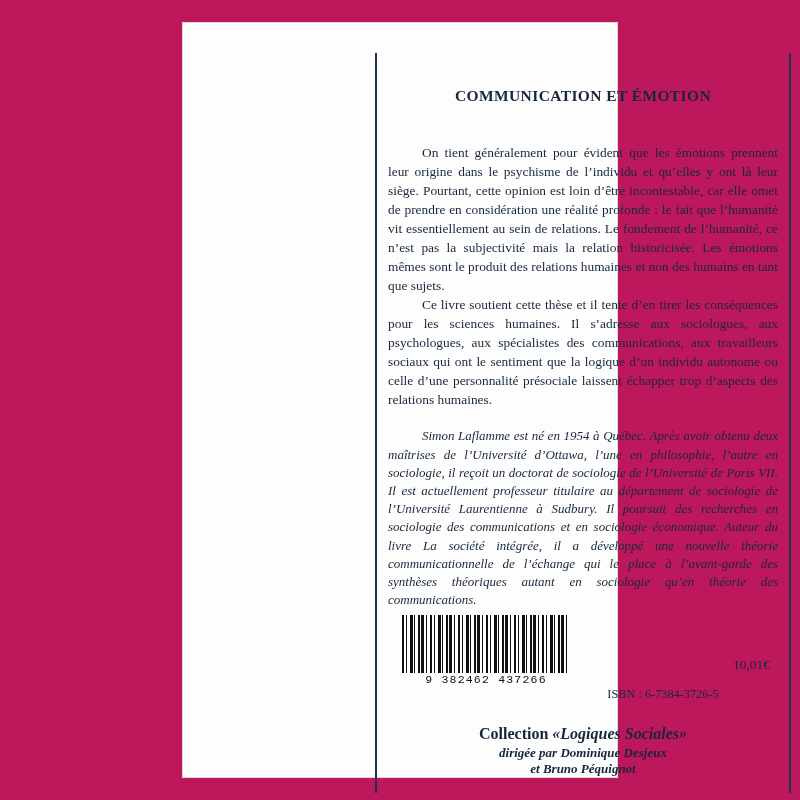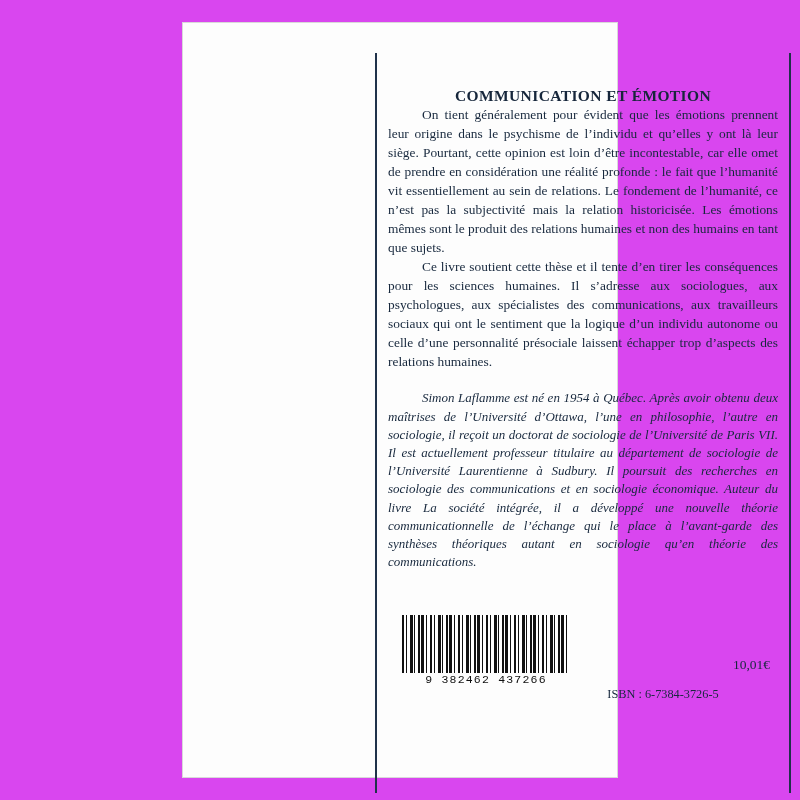--- a/index.html
+++ b/index.html
@@ -11,21 +11,21 @@
     width: 800px;
     height: 800px;
     font-family: "Liberation Serif", serif;
     color: #1a2a3a;
     overflow: hidden;
   }
   .page {
     position: relative;
     width: 800px;
     height: 800px;
-    background: #d946ef;
+    background: #be185d;
   }
   .cover {
     position: absolute;
     left: 182px;
     top: 22px;
     width: 436px;
     height: 756px;
     background: #fdfdfd;
     border: 1px solid #d9d9d9;
     box-sizing: border-box;
@@ -53,20 +53,21 @@
     font-weight: bold;
     font-size: 15.5px;
     letter-spacing: 0.4px;
     color: #16263b;
     margin-top: 24px;
     margin-bottom: 0;
     font-variant: small-caps;
     text-transform: uppercase;
   }
   .body-text {
+    margin-top: 38px;
     font-size: 13.4px;
     line-height: 1.42;
     text-align: justify;
     color: #17283d;
   }
   .body-text p {
     margin: 0;
     text-indent: 34px;
   }
   .bio {
@@ -176,16 +177,25 @@
         <p>Simon Laflamme est né en 1954 à Québec. Après avoir obtenu deux maîtrises de l’Université d’Ottawa, l’une en philosophie, l’autre en sociologie, il reçoit un doctorat de sociologie de l’Université de Paris VII. Il est actuellement professeur titulaire au département de sociologie de l’Université Laurentienne à Sudbury. Il poursuit des recherches en sociologie des communications et en sociologie économique. Auteur du livre La société intégrée, il a développé une nouvelle théorie communicationnelle de l’échange qui le place à l’avant-garde des synthèses théoriques autant en sociologie qu’en théorie des communications.</p>
       </div>
 
       <div class="barcode-row">
         <div class="barcode"></div>
         <div class="barcode-digits">9 382462 437266</div>
         <div class="price">10,01€</div>
         <div class="isbn">ISBN : 6-7384-3726-5</div>
       </div>
 
+      <div class="collection">
+        <div class="line1">
+          <span>Collection </span><span class="series">«Logiques Sociales»</span>
+        </div>
+        <div class="line2">
+          <div>dirigée par Dominique Desjeux</div>
+          <div>et Bruno Péquignot</div>
+        </div>
+      </div>
 
     </div>
   </div>
 </div>
 
 </body></html>

